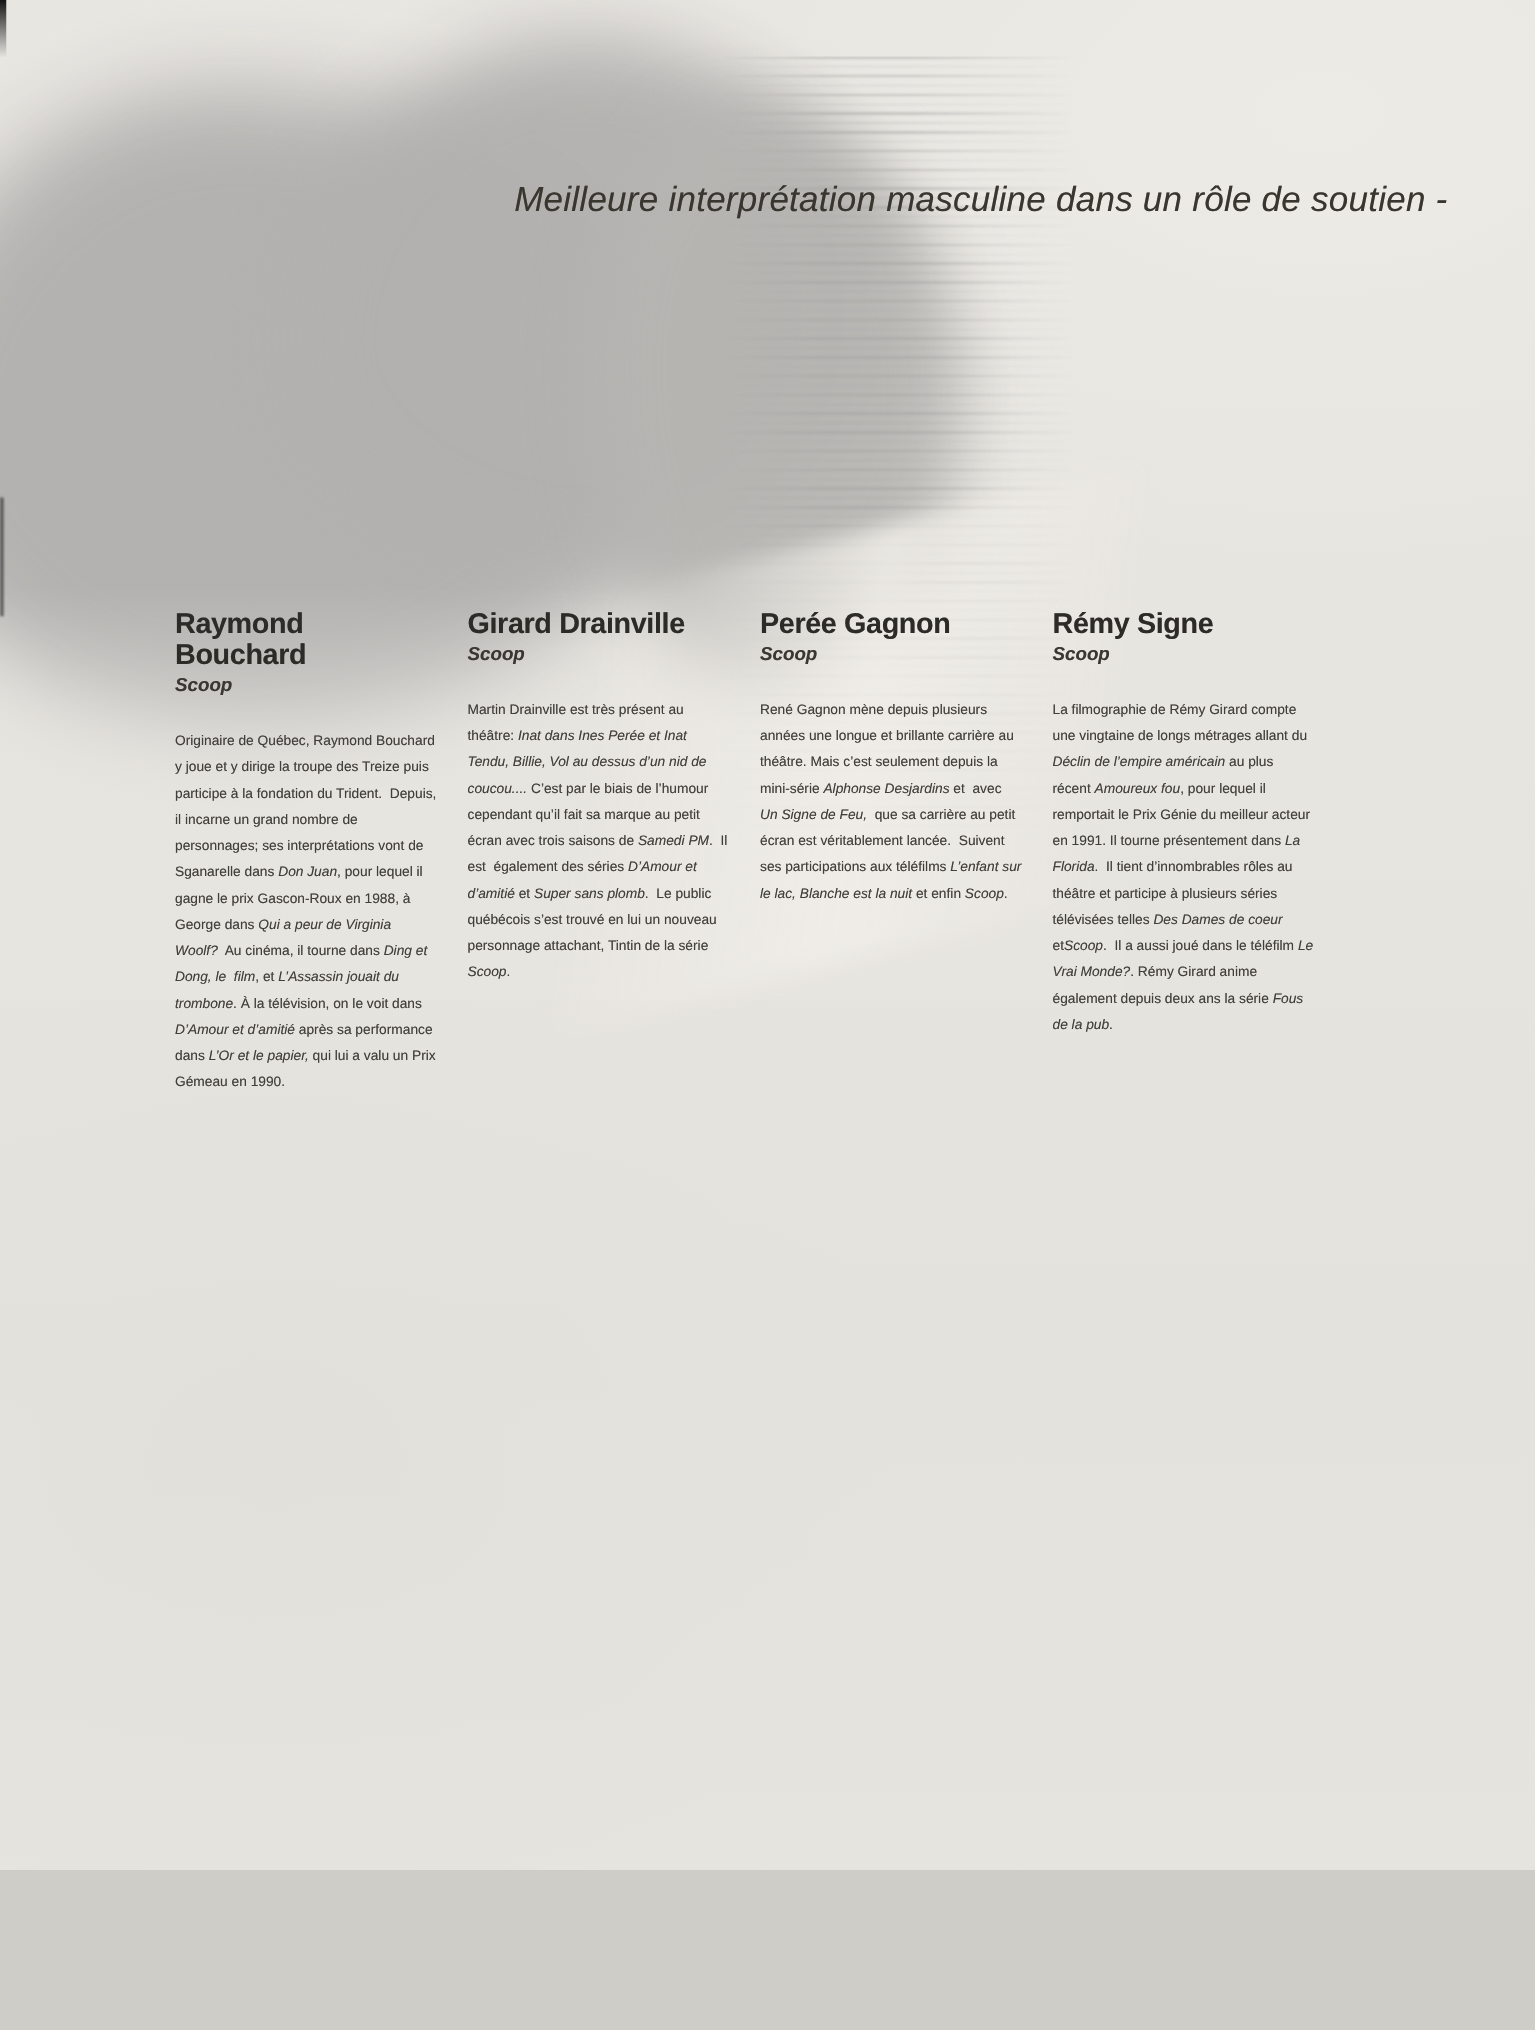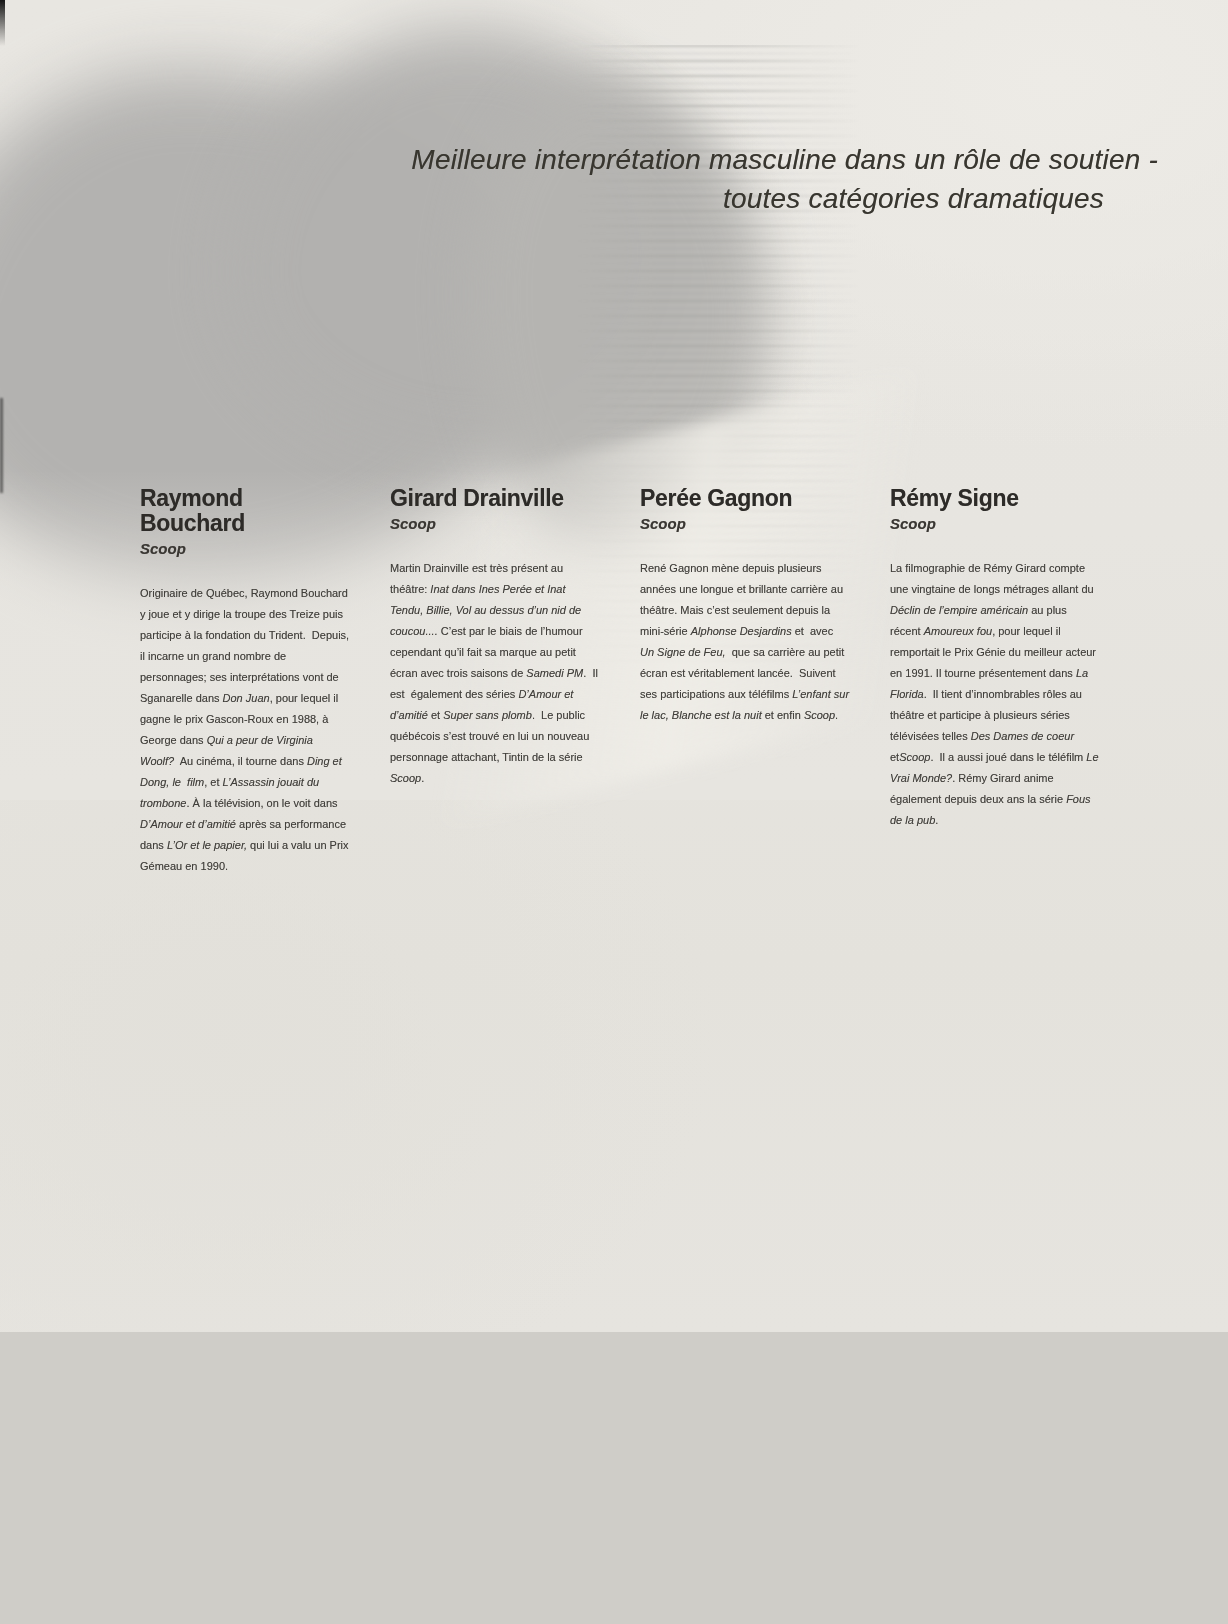--- a/index.html
+++ b/index.html
@@ -1,17 +1,17 @@
 <!DOCTYPE html>
 <html><head>
 <meta charset="utf-8">
 <style>
   html,body { margin:0; padding:0; background:#cfcdc8; }
   .page {
-    position:relative; width:1228px; height:1332px; margin:0 auto; overflow:hidden;
+    position:relative; width:1228px; height:1496px; margin:0 auto; overflow:hidden;
     font-family:"Liberation Sans", sans-serif;
     background:
       radial-gradient(1000px 620px at 86% 6%, #edebe6 0%, rgba(237,235,230,0) 60%),
       radial-gradient(900px 700px at 18% 78%, rgba(226,224,218,0.9) 0%, rgba(226,224,218,0) 55%),
       linear-gradient(180deg, #e8e6e1 0%, #e7e5e0 40%, #e4e2dc 72%, #e6e4df 100%);
   }
   
   .art { position:absolute; inset:0; pointer-events:none; }
   .hill-a { position:absolute; left:-90px; top:70px; width:640px; height:520px;
     background:#b1b0ae; border-radius:42% 58% 55% 45% / 55% 45% 55% 45%;
@@ -41,21 +41,21 @@
     background:linear-gradient(180deg,#141414,rgba(20,20,20,0)); filter:blur(.6px); }
   .corner-dark-mid { position:absolute; left:0; top:398px; width:3px; height:95px;
     background:rgba(25,25,25,.55); filter:blur(.8px); }
   
   .page * { text-shadow:0 0 .5px rgba(60,58,54,.45); }
   .title-line { position:absolute; font-style:italic; font-size:28px; line-height:34px;
     color:#38362f; letter-spacing:.2px; white-space:nowrap; }
   .title-line.l1 { top:143px; right:70px; }
   .title-line.l2 { top:182px; right:124px; }
   .columns { position:absolute; left:140px; top:486px; width:954px;
-    display:grid; grid-template-columns:repeat(4, 210px); column-gap:40px; }
+    display:grid; grid-template-columns:repeat(4, 210px); column-gap:24px; }
   .profile { min-width:0; }
   .profile .name { margin:0; font-size:23px; line-height:25px; font-weight:700;
     color:#2d2b28; letter-spacing:-.3px; }
   .profile .show { margin-top:4px; font-size:15px; line-height:17px; font-weight:700;
     font-style:italic; color:#3a3733; }
   .profile .bio { margin:26px 0 0 0; font-size:11px; line-height:21px;
     color:#413f3b; white-space:pre-wrap; }
   .bio .it { font-style:italic; }
   .footer { position:absolute; top:1530px; right:120px; font-style:italic;
     font-size:19.5px; color:#36342e; white-space:nowrap; }
@@ -71,21 +71,20 @@
     <div class="hill-b"></div>
     <div class="hill-c"></div>
     <div class="streaks"></div>
     <div class="hill-fade"></div>
     <div class="wedge"></div>
     <div class="corner-dark-top"></div>
     <div class="corner-dark-mid"></div>
   </div>
 
   <div class="title-line l1">Meilleure interprétation masculine dans un rôle de soutien -</div>
-  <div class="title-line l2">toutes catégories dramatiques</div>
 
   <main class="columns">
     <article class="profile">
       <h2 class="name">Raymond Bouchard</h2>
       <div class="show">Scoop</div>
       <p class="bio"><span>Originaire de Québec, Raymond Bouchard y joue et y dirige la troupe des Treize puis participe à la fondation du Trident.  Depuis, il incarne un grand nombre de personnages; ses interprétations vont de Sganarelle dans </span><span class="it">Don Juan</span><span>, pour lequel il gagne le prix Gascon-Roux en 1988, à George dans </span><span class="it">Qui a peur de Virginia Woolf?</span><span>  Au cinéma, il tourne dans </span><span class="it">Ding et Dong, le  film</span><span>, et </span><span class="it">L’Assassin jouait du trombone</span><span>. À la télévision, on le voit dans </span><span class="it">D’Amour et d’amitié</span><span> après sa performance dans </span><span class="it">L’Or et le papier,</span><span> qui lui a valu un Prix Gémeau en 1990.</span></p>
     </article>
 
     <article class="profile">
       <h2 class="name">Girard Drainville</h2>

